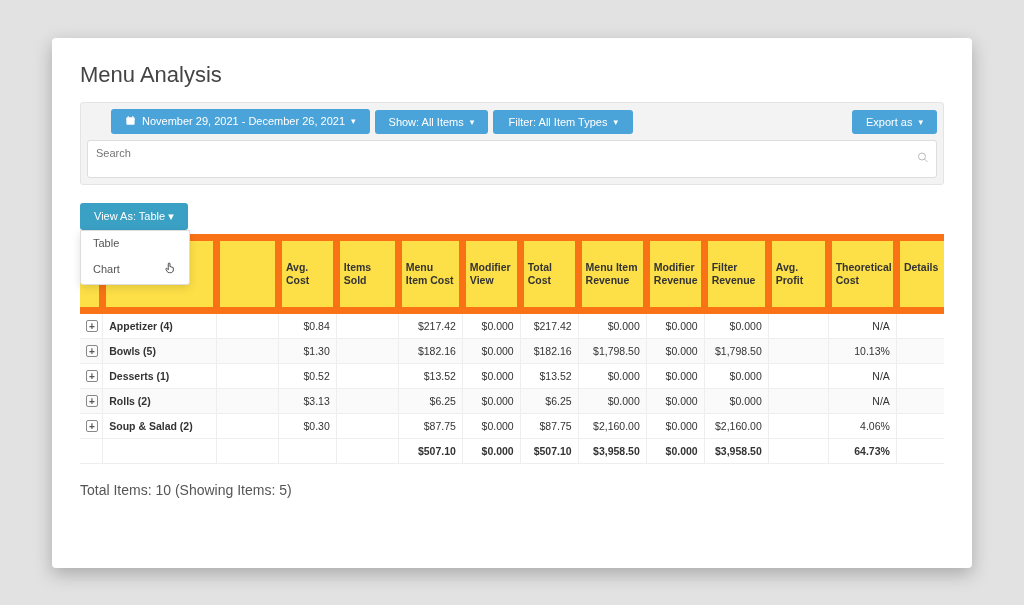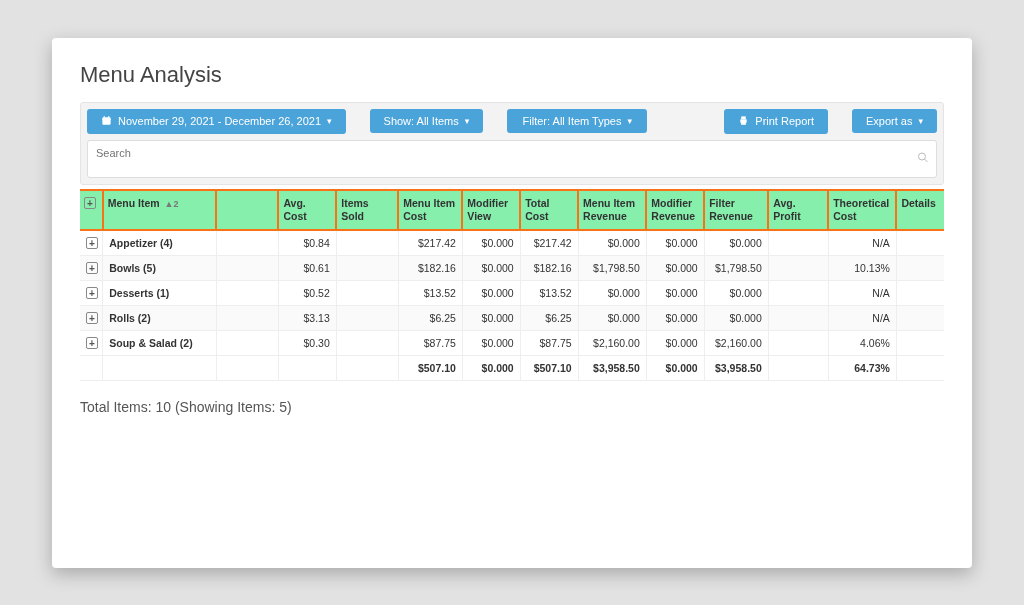--- a/index.html
+++ b/index.html
@@ -32,22 +32,23 @@
     margin-bottom: 14px;
   }
   .toolbar-area {
     background: #f3f3f3;
     border: 1px solid #e4e4e4;
     border-radius: 3px;
     padding: 6px 6px 6px 6px;
   }
   .toolbar-row {
     display: flex;
-    gap: 24px;
-    align-items: flex-start;
+    gap: 5px;
+    align-items: flex-end;
+    margin-left: 24px;
   }
   .btn {
     background: #4aa3d9;
     color: #fff;
     border: none;
     border-radius: 3px;
     padding: 6px 14px;
     font-size: 11px;
     cursor: pointer;
     display: inline-flex;
@@ -122,23 +123,23 @@
   table.data {
     width: 100%;
     border-collapse: collapse;
     table-layout: fixed;
     font-size: 10.5px;
   }
   table.data th {
     text-align: left;
     font-weight: 700;
     color: #333;
-    padding: 6px 4px;
-    border: 2px solid #f97316;
-    background: #86efac;
+    padding: 20px 4px;
+    border: 7px solid #f97316;
+    background: #fde047;
     vertical-align: top;
     line-height: 1.25;
   }
   table.data td {
     padding: 6px 6px;
     border: 1px solid #eee;
     white-space: nowrap;
     overflow: hidden;
     text-overflow: ellipsis;
   }
@@ -211,48 +212,59 @@
         <span class="caret">▾</span>
       </button>
 
       <button class="btn wide-filter">
         <span>Filter: All Item Types</span>
         <span class="caret">▾</span>
       </button>
 
       <div class="flex-spacer"></div>
 
-      <button class="btn">
-        <span>
-          <svg width="11" height="11" viewBox="0 0 24 24" fill="currentColor">
-              <rect x="5" y="9" width="14" height="8" rx="1"></rect>
-              <rect x="7" y="3" width="10" height="6" fill="currentColor"></rect>
-              <rect x="7" y="15" width="10" height="6" fill="#fff" stroke="currentColor"></rect>
-            </svg>
-        </span>
-        <span>Print Report</span>
-      </button>
 
       <button class="btn">
         <span>Export as</span>
         <span class="caret">▾</span>
       </button>
     </div>
 
     <div class="search-wrap">
       <input class="search-input" type="text" placeholder="Search" style="">
       <span class="search-icon">
         <svg width="12" height="12" viewBox="0 0 24 24" fill="none" stroke="currentColor" stroke-width="2">
             <circle cx="10" cy="10" r="7"></circle>
             <line x1="15" y1="15" x2="21" y2="21"></line>
           </svg>
       </span>
     </div>
   </div>
 
+  <div class="view-section">
+    <div class="view-dropdown">
+      <button class="view-btn">
+        <span>View As: Table</span>
+        <span class="caret">▾</span>
+      </button>
+      <div class="dropdown-menu">
+        <div class="dropdown-item">
+          <span>Table</span>
+        </div>
+        <div class="dropdown-item">
+          <span>Chart</span>
+          <span class="hand">
+            <svg width="14" height="14" viewBox="0 0 24 24" fill="#fff" stroke="#333" stroke-width="1.5">
+                <path d="M9 11V5a1.5 1.5 0 0 1 3 0v5l1-.3a1.4 1.4 0 0 1 1.8 1l.2.3 1-.2a1.4 1.4 0 0 1 1.7 1.3v3.4c0 2.5-2 4.5-4.5 4.5h-2.4c-1.4 0-2.7-.7-3.5-1.8L5 14.5c-.6-.9.1-2 1.1-2 .4 0 .8.2 1 .5L9 15z"></path>
+              </svg>
+          </span>
+        </div>
+      </div>
+    </div>
+  </div>
 
   <div class="table-wrap">
     <table class="data">
       <colgroup>
         <col class="c-exp">
           <col class="c-menuitem">
           <col class="c-blank2">
         <col class="c-avg">
           <col class="c-sold">
           <col class="c-mic">
@@ -300,21 +312,21 @@
             <td class="num">$0.000</td>
             <td class="num">$0.000</td>
             <td class="num"></td>
             <td class="num">N/A</td>
             <td></td>
           </tr>
           <tr>
             <td><span class="exp-icon">+</span></td>
             <td><b>Bowls (5)</b></td>
             <td></td>
-            <td class="num">$0.61</td>
+            <td class="num">$1.30</td>
             <td class="num"></td>
             <td class="num">$182.16</td>
             <td class="num">$0.000</td>
             <td class="num">$182.16</td>
             <td class="num">$1,798.50</td>
             <td class="num">$0.000</td>
             <td class="num">$1,798.50</td>
             <td class="num"></td>
             <td class="num">10.13%</td>
             <td></td>

